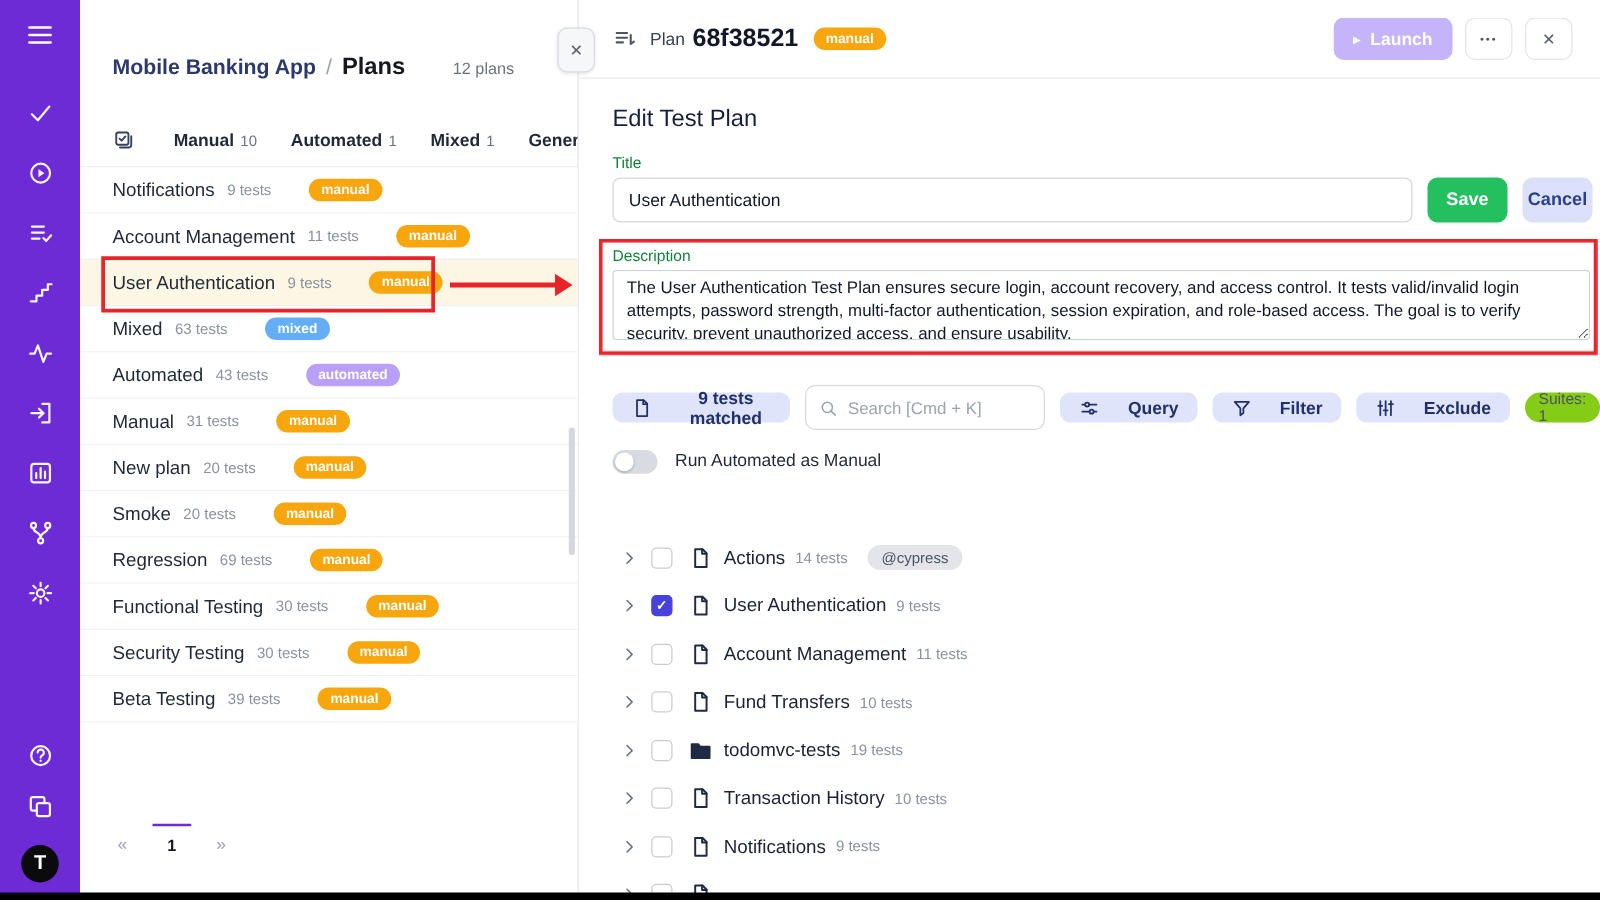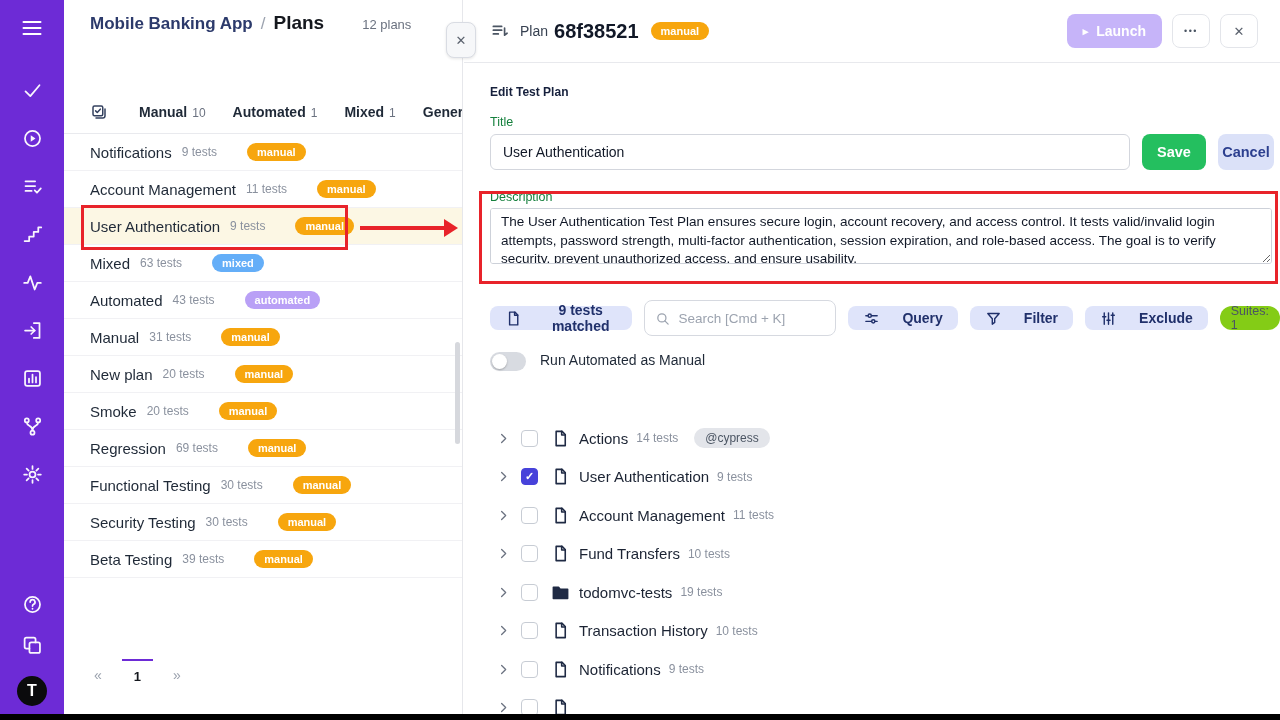--- a/index.html
+++ b/index.html
@@ -11,21 +11,21 @@
   .sidebar { position:absolute; left:0; top:0; bottom:0; width:64px; background:#6d2bd6; display:flex; flex-direction:column; align-items:center; z-index:5; }
   .sb-menu { margin-top:16px; width:24px; height:24px; color:#fff; cursor:pointer; }
   .sb-icons { display:flex; flex-direction:column; gap:27px; margin-top:40px; flex:1; align-items:center; }
   .sb-bottom { display:flex; flex-direction:column; gap:20px; margin-bottom:14px; align-items:center; }
   .sb-icon { width:21px; height:21px; color:#fff; opacity:.96; cursor:pointer; }
   .sb-icon svg, .sb-menu svg { width:100%; height:100%; display:block; }
   .logo { width:30px; height:30px; border-radius:50%; background:#0b0b0d; color:#fff; font-weight:bold; display:flex; align-items:center; justify-content:center; font-size:16px; }
 
   
   .plans { position:absolute; left:64px; top:0; bottom:0; width:399px; background:#fff; border-right:1px solid #e6e7eb; }
-  .plans-header { height:90px; padding:12px 20px 0 26px; position:relative; }
+  .plans-header { height:90px; padding:43px 20px 0 26px; position:relative; }
   .ph-title { display:flex; align-items:baseline; }
   .proj { color:#2c3a6b; font-weight:700; font-size:17px; }
   .slash { color:#9ca3af; font-size:17px; margin:0 8px; }
   .section { color:#15181e; font-weight:700; font-size:19px; }
   .pcount { color:#6b7280; font-size:13px; margin-left:38px; }
   .close-left { position:absolute; right:-14px; top:22px; width:30px; height:36px; background:#f6f7f9; border:1px solid #d9dce3; border-radius:8px; display:flex; align-items:center; justify-content:center; color:#5b626e; font-size:13px; box-shadow:0 1px 3px rgba(0,0,0,.10); cursor:pointer; z-index:8; }
   .tabs { height:44px; border-bottom:1px solid #e9eaee; display:flex; align-items:center; padding-left:26px; overflow:hidden; }
   .select-icon { width:18px; height:18px; color:#34415f; margin-right:31px; cursor:pointer; flex:none; }
   .select-icon svg { width:100%; height:100%; }
   .tab-list { display:flex; align-items:baseline; gap:27px; white-space:nowrap; }
@@ -52,21 +52,21 @@
   .dt-plan-label { font-size:14px; color:#374151; margin-right:6px; }
   .dt-plan-id { font-size:20px; color:#111827; font-weight:700; margin-right:12px;text-align:right; }
   .dt-right { margin-left:auto; display:flex; gap:10px; align-items:center; }
   .launch-btn { height:34px; padding:0 16px; border-radius:8px; background:#c6b4f9; color:#fff; font-weight:700; font-size:14px; display:flex; align-items:center; gap:8px; border:none; cursor:pointer; }
   .launch-btn .tri { font-size:11px; }
   .icon-btn { width:38px; height:34px; border:1px solid #e3e5ea; border-radius:8px; background:#fff; color:#6b7280; display:flex; align-items:center; justify-content:center; cursor:pointer; }
   .dots { font-size:9px; letter-spacing:1.5px; color:#4b5563; }
   .xlab { font-size:13px; color:#5b626e; }
 
   .dt-body { padding-left:26px; padding-right:0; }
-  .h2 { margin-top:22px; font-size:12px; font-weight:700; color:#16203c; }
+  .h2 { margin-top:22px; font-size:19px; font-weight:400; color:#16203c; }
   .field-label { font-size:12.5px; color:#15803d; }
   .lbl-title { margin-top:16px; margin-bottom:5px; }
   .lbl-desc { margin-top:20px; margin-bottom:4px; }
   .title-row { display:flex; align-items:center; margin-right:6px; }
   .text-input { flex:1; height:36px; border:1px solid #d3d6dd; border-radius:6px; padding:0 12px; font-size:14px; color:#111827; font-family:inherit; outline:none; background:#fff; }
   .save-btn { height:36px; width:64px; margin-left:12px; background:#24bf5f; color:#fff; border:none; border-radius:8px; font-weight:700; font-size:14.5px; cursor:pointer; }
   .cancel-btn { height:36px; width:56px; margin-left:12px; background:#dbe1f8; color:#2c3f8f; border:none; border-radius:8px; font-weight:700; font-size:14.5px; cursor:pointer; }
   .desc-area { width:782px; height:56px; border:1px solid #cdd1d9; border-radius:3px; padding:4px 10px; font-size:13.5px; line-height:18.5px; color:#111827; font-family:inherit; resize:vertical; outline:none; display:block; }
 
   .toolbar { display:flex; align-items:center; gap:12px; margin-top:36px; }

